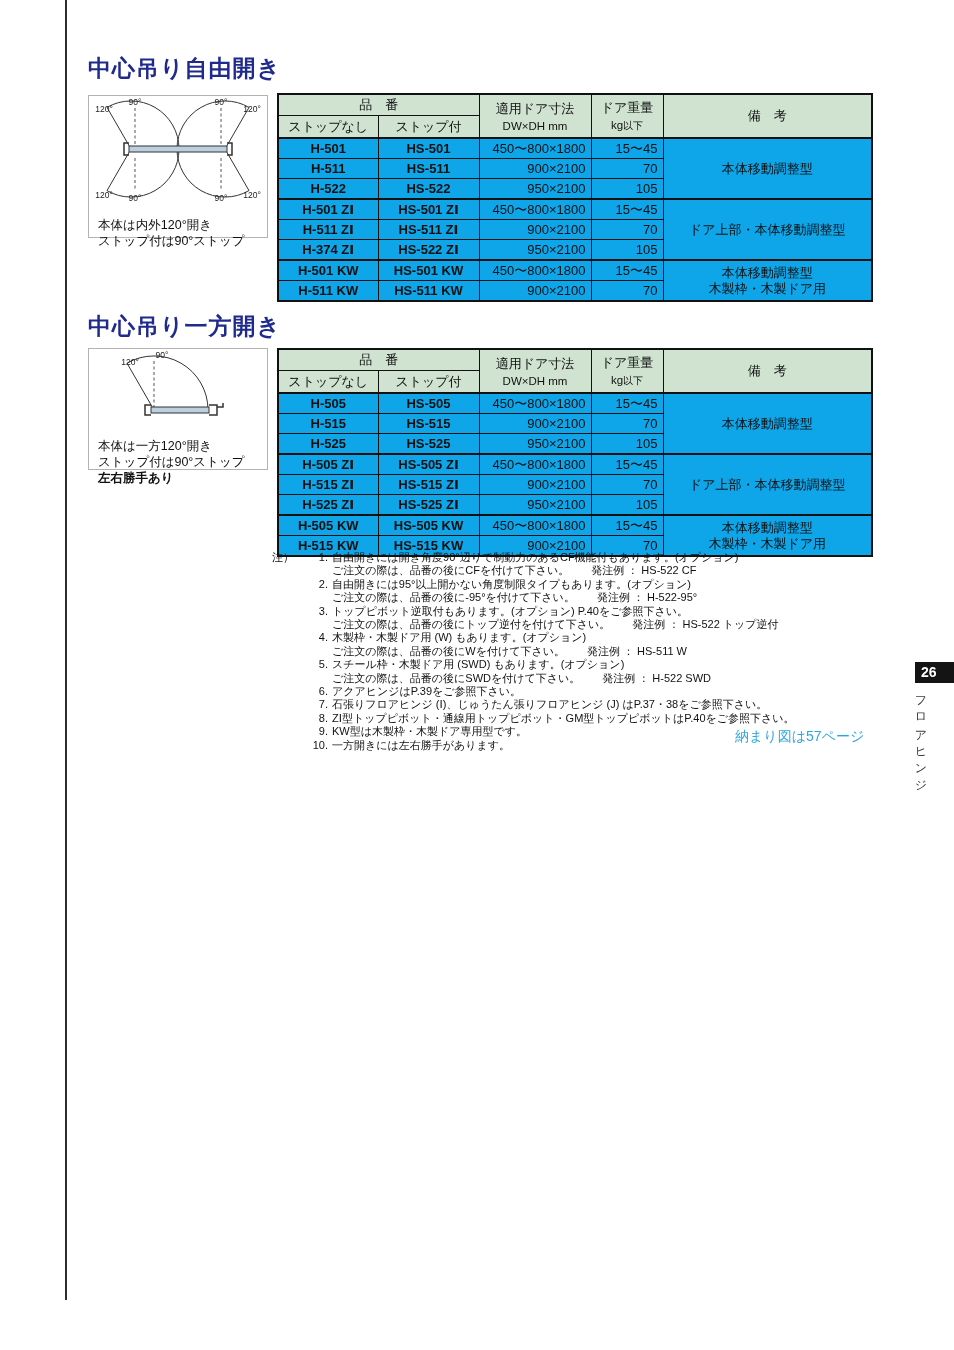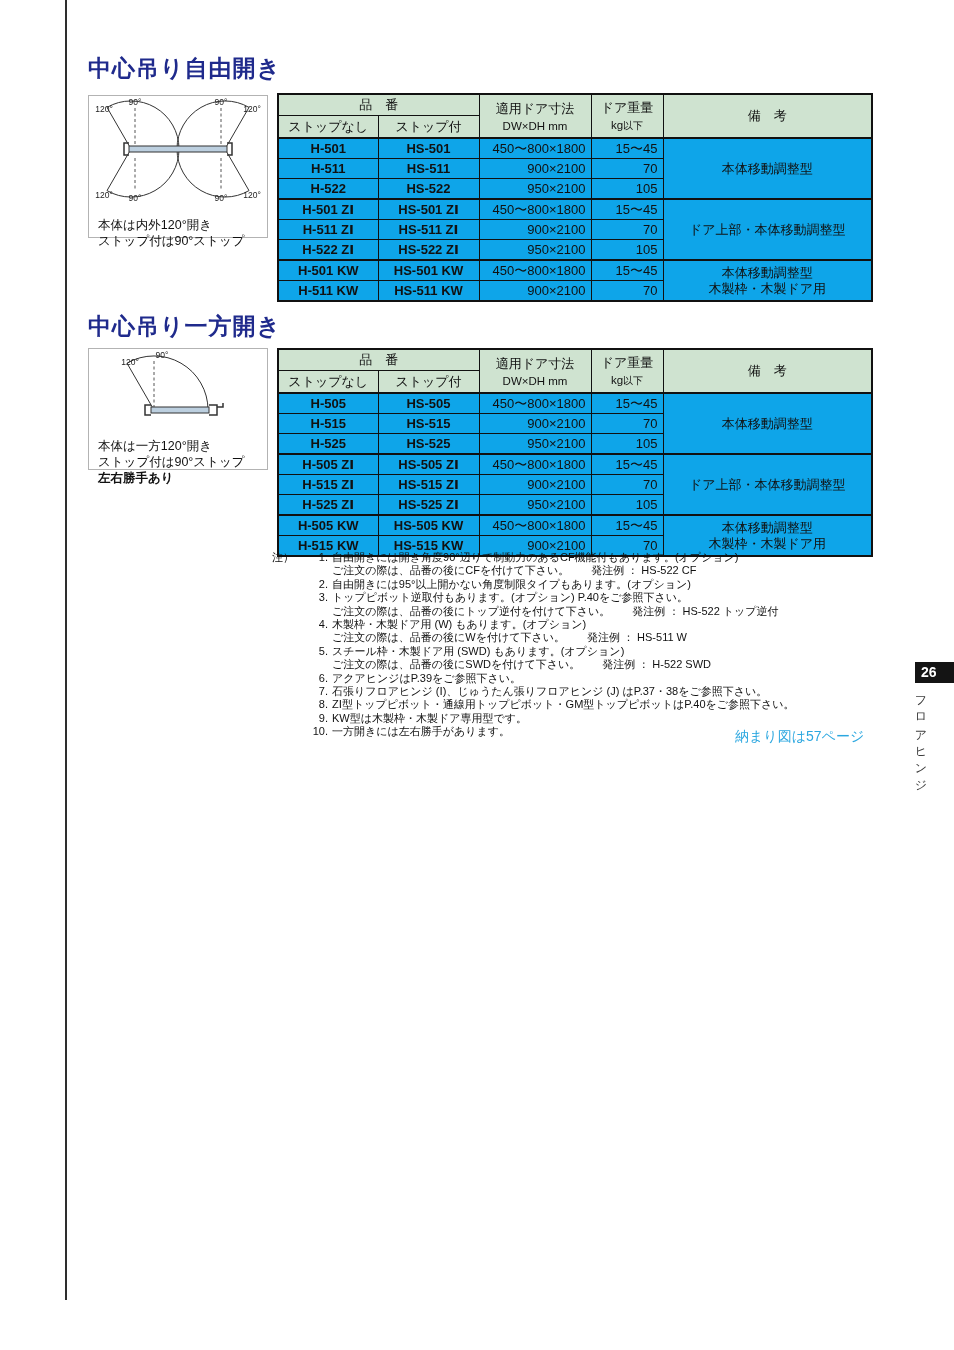--- a/index.html
+++ b/index.html
@@ -150,21 +150,21 @@
       <td class="c-weight">15〜45</td>
       <td class="c-remark" rowspan="3">ドア上部・本体移動調整型</td>
     </tr>
     <tr>
       <td class="c-model">H-511 ZⅠ</td>
       <td class="c-model">HS-511 ZⅠ</td>
       <td class="c-size">900×2100</td>
       <td class="c-weight">70</td>
     </tr>
     <tr>
-      <td class="c-model">H-522 ZⅠ</td>
+      <td class="c-model">H-374 ZⅠ</td>
       <td class="c-model">HS-522 ZⅠ</td>
       <td class="c-size">950×2100</td>
       <td class="c-weight">105</td>
     </tr>
     <tr class="grp">
       <td class="c-model">H-501 KW</td>
       <td class="c-model">HS-501 KW</td>
       <td class="c-size">450〜800×1800</td>
       <td class="c-weight">15〜45</td>
       <td class="c-remark" rowspan="2">本体移動調整型
@@ -287,20 +287,21 @@
     <span class="nnum">1.</span>
     <div class="nbody">
       <div>自由開きには開き角度90°辺りで制動力のあるCF機能付もあります。(オプション)</div>
       <div>ご注文の際は、品番の後にCFを付けて下さい。　　発注例 ： HS-522 CF</div>
     </div>
   </div>
   <div class="note">
     <span class="nnum">2.</span>
     <div class="nbody">
       <div>自由開きには95°以上開かない角度制限タイプもあります。(オプション)</div>
+      <div>ご注文の際は、品番の後に-95°を付けて下さい。　　発注例 ： H-522-95°</div>
     </div>
   </div>
   <div class="note">
     <span class="nnum">3.</span>
     <div class="nbody">
       <div>トップピボット逆取付もあります。(オプション) P.40をご参照下さい。</div>
       <div>ご注文の際は、品番の後にトップ逆付を付けて下さい。　　発注例 ： HS-522 トップ逆付</div>
     </div>
   </div>
   <div class="note">

